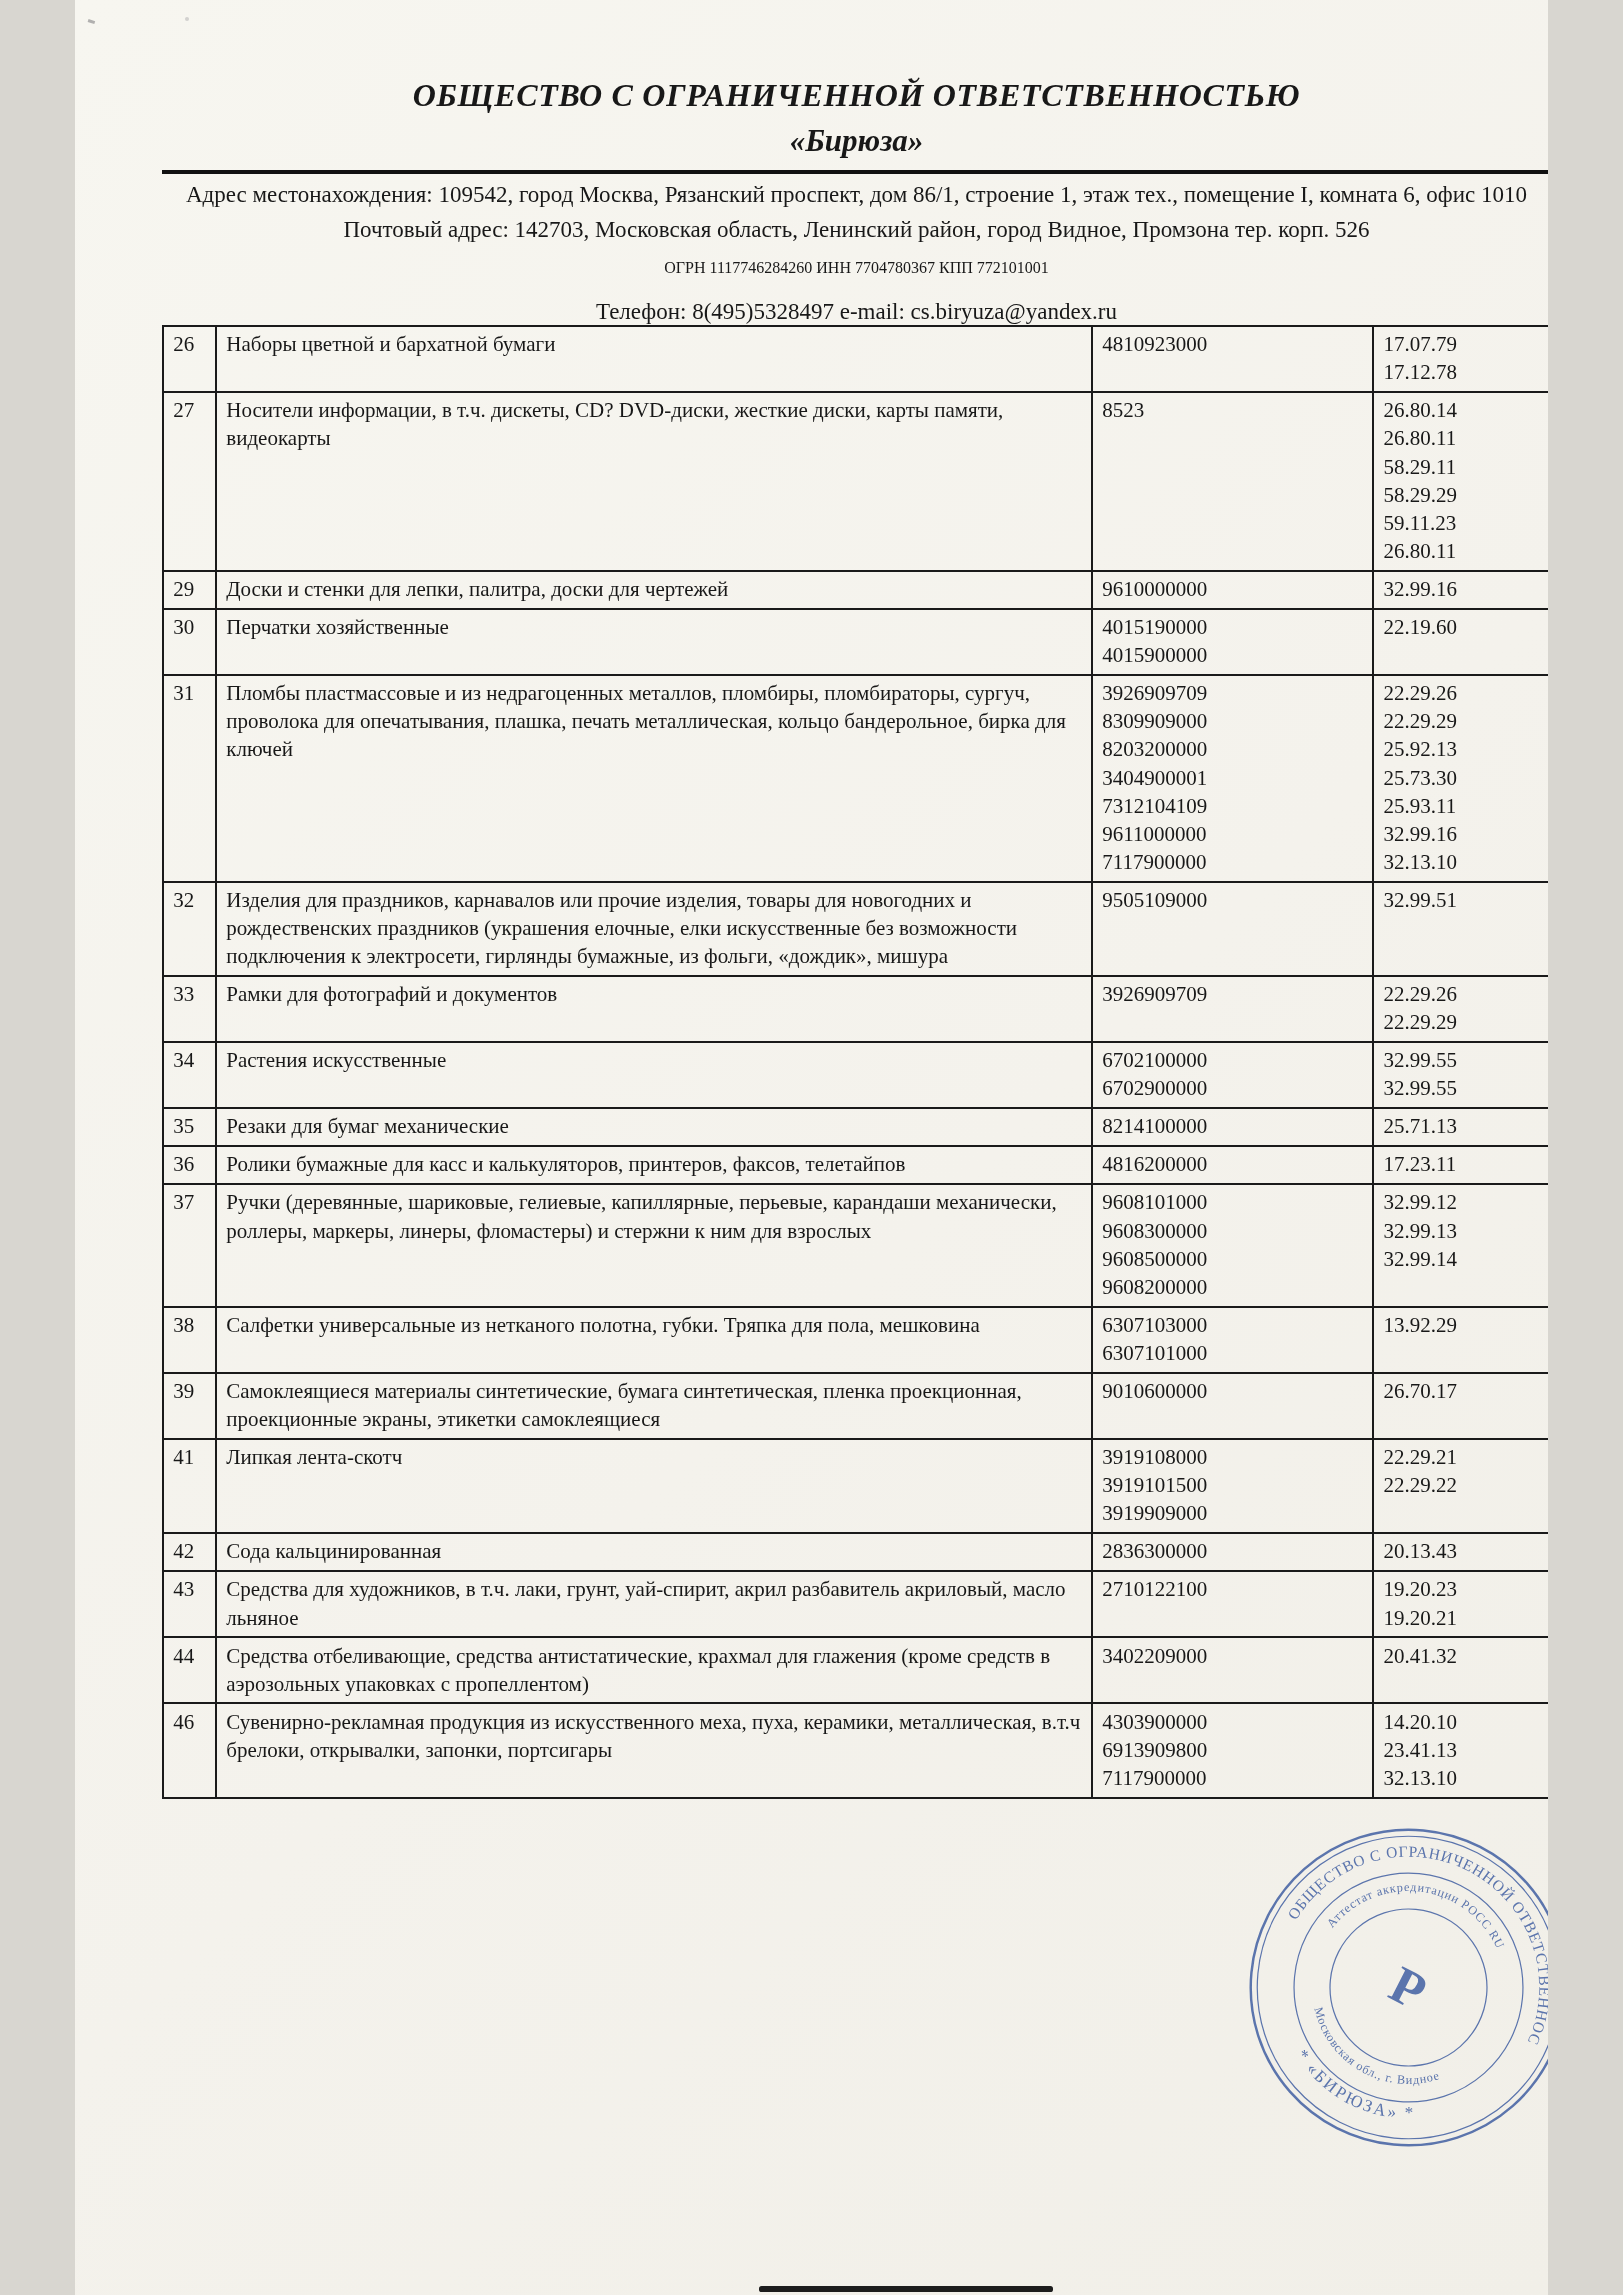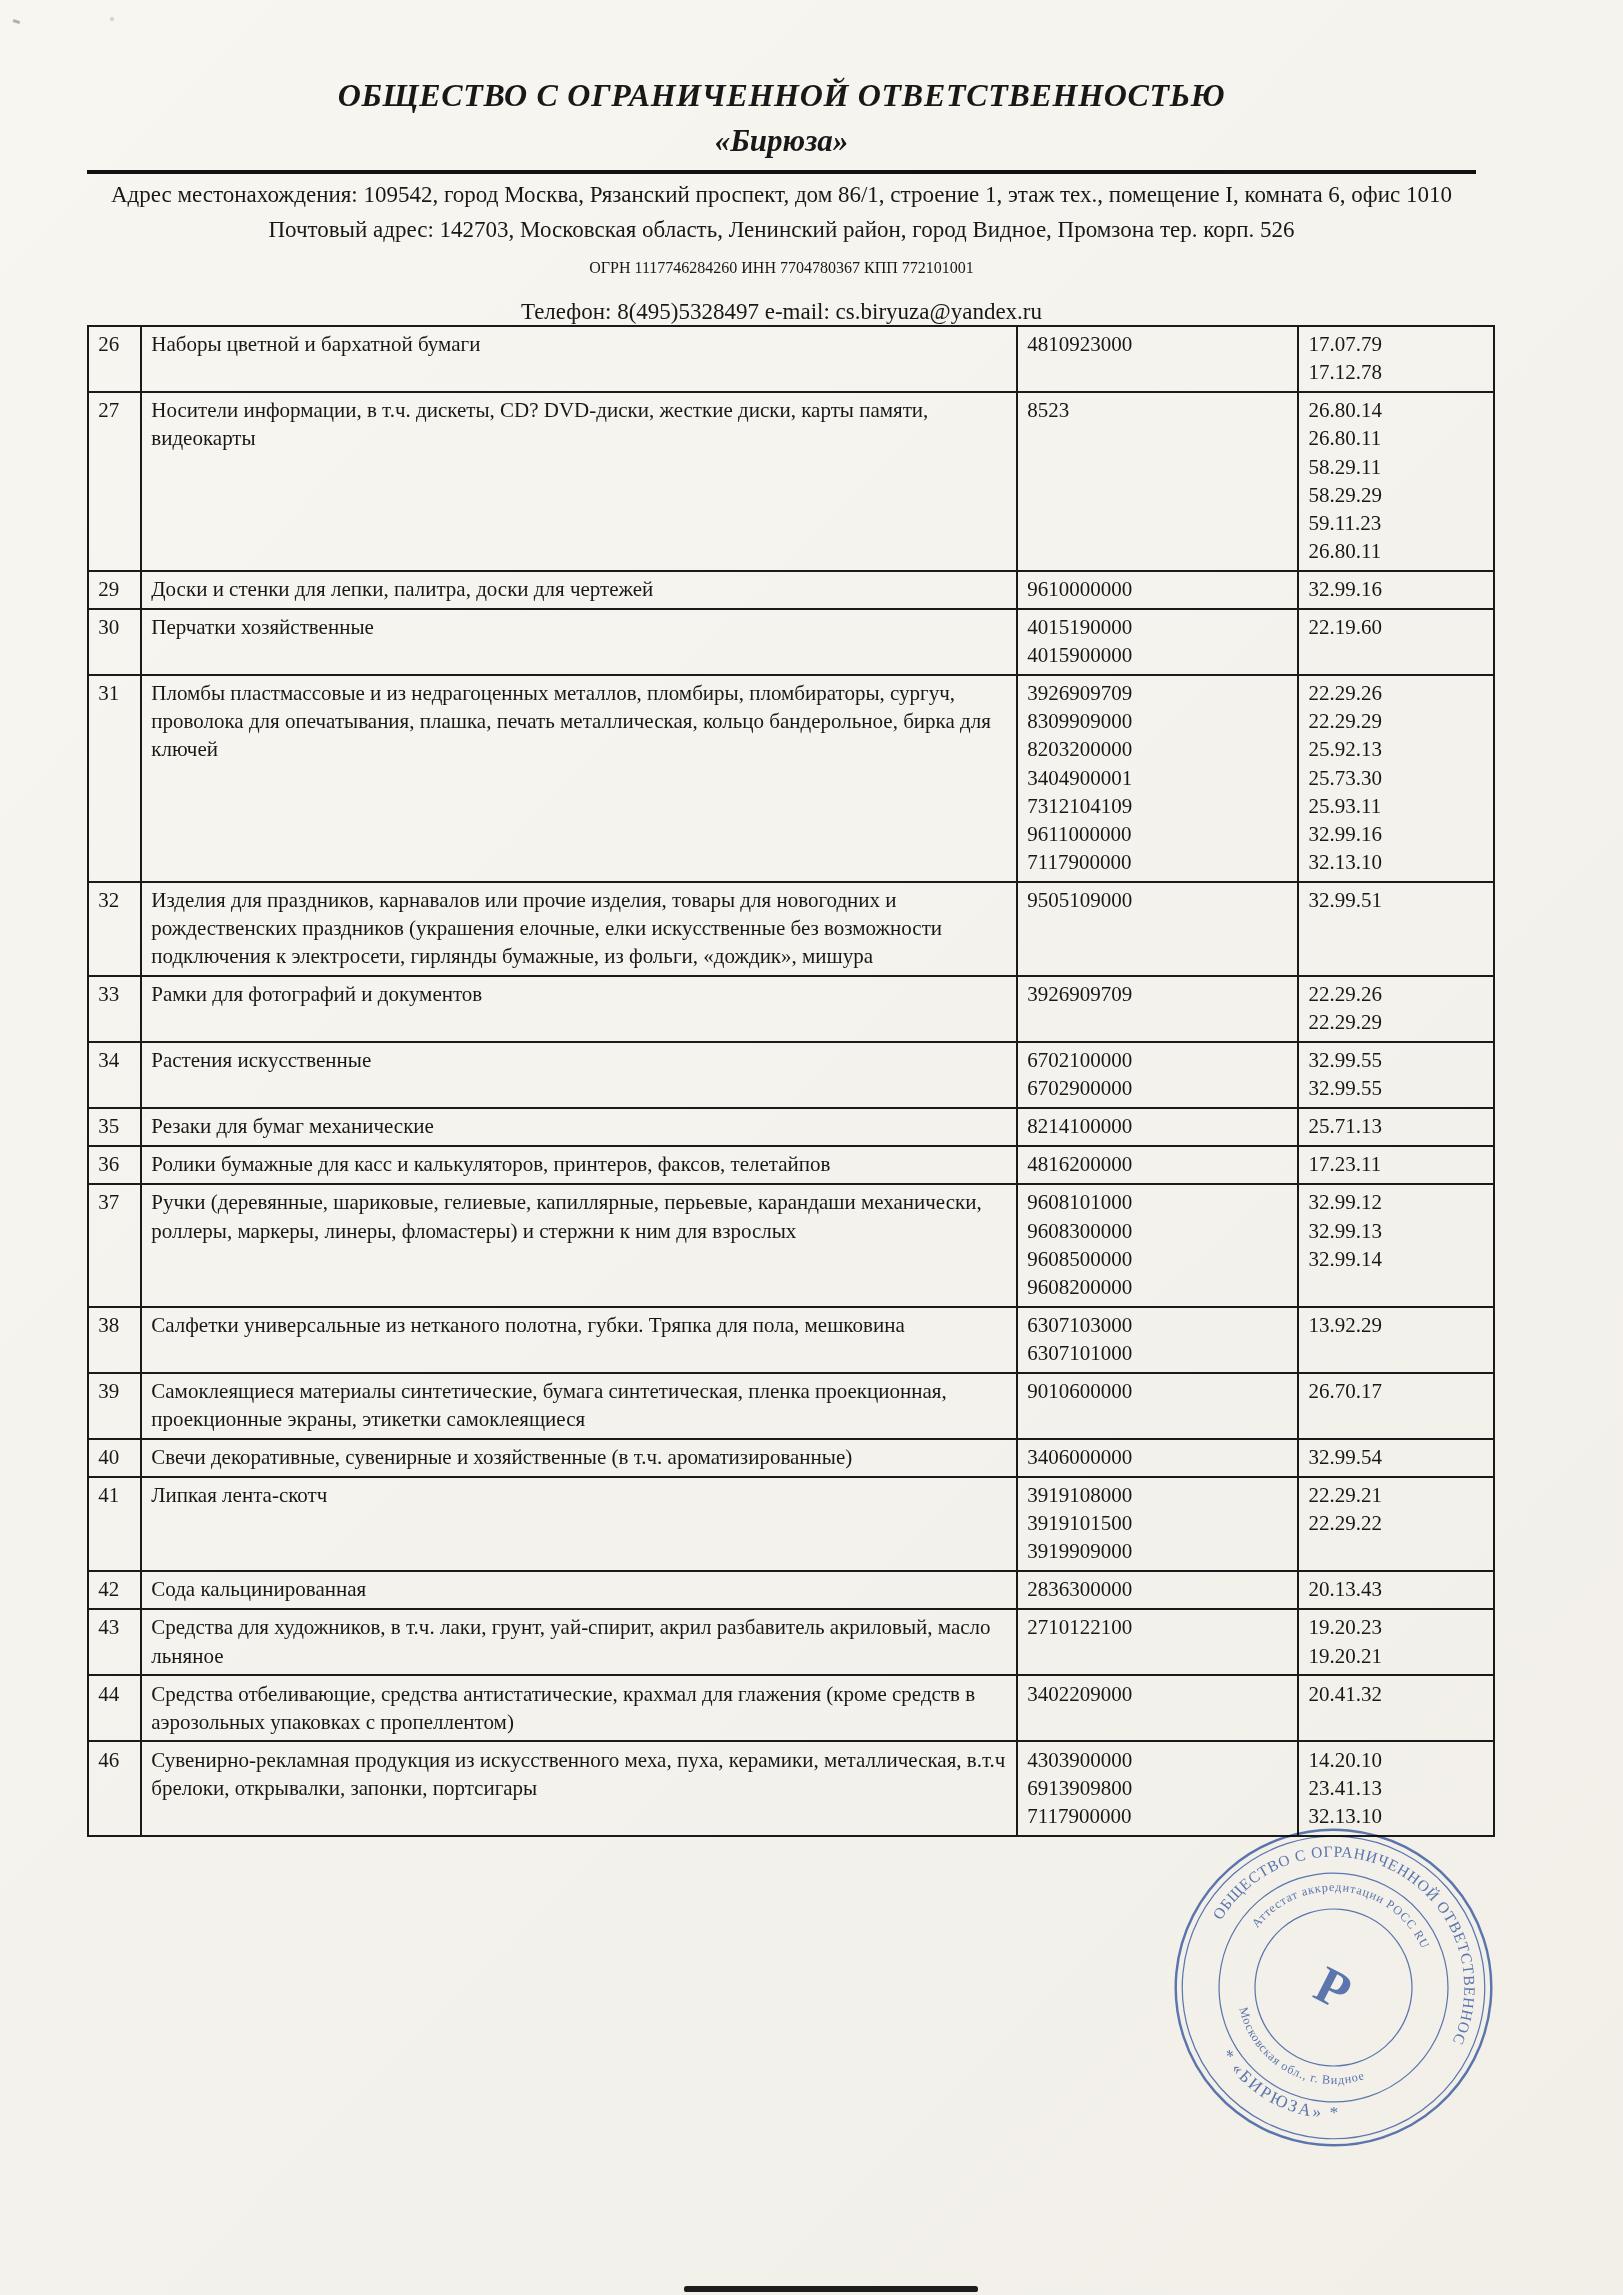--- a/index.html
+++ b/index.html
@@ -2,21 +2,21 @@
 <html style="font-size:10.5px"><head>
 <meta charset="utf-8">
 <style>
   html, body {
     margin: 0;
     padding: 0;
     background: #d8d6d0;
   }
   .page {
     position: relative;
-    width: 1623px;
+    width: 1473px;
     height: 2295px;
     margin: 0 auto;
     background: linear-gradient(135deg, #f7f6f0 0%, #f4f2ec 55%, #f1efe8 100%);
     overflow: hidden;
     font-family: "Liberation Serif", serif;
     color: #181818;
   }
   .content {
     position: absolute;
     left: 87px;
@@ -283,30 +283,20 @@
             </td>
           </tr>
           <tr>
             <td class="col-num">39</td>
             <td class="col-desc">Самоклеящиеся материалы синтетические, бумага синтетическая, пленка проекционная, проекционные экраны, этикетки самоклеящиеся</td>
             <td class="col-code">
               <div>9010600000</div>
             </td>
             <td class="col-okpd">
               <div>26.70.17</div>
-            </td>
-          </tr>
-          <tr>
-            <td class="col-num">40</td>
-            <td class="col-desc">Свечи декоративные, сувенирные и хозяйственные (в т.ч. ароматизированные)</td>
-            <td class="col-code">
-              <div>3406000000</div>
-            </td>
-            <td class="col-okpd">
-              <div>32.99.54</div>
             </td>
           </tr>
           <tr>
             <td class="col-num">41</td>
             <td class="col-desc">Липкая лента-скотч</td>
             <td class="col-code">
               <div>3919108000</div>
               <div>3919101500</div>
               <div>3919909000</div>
             </td>

